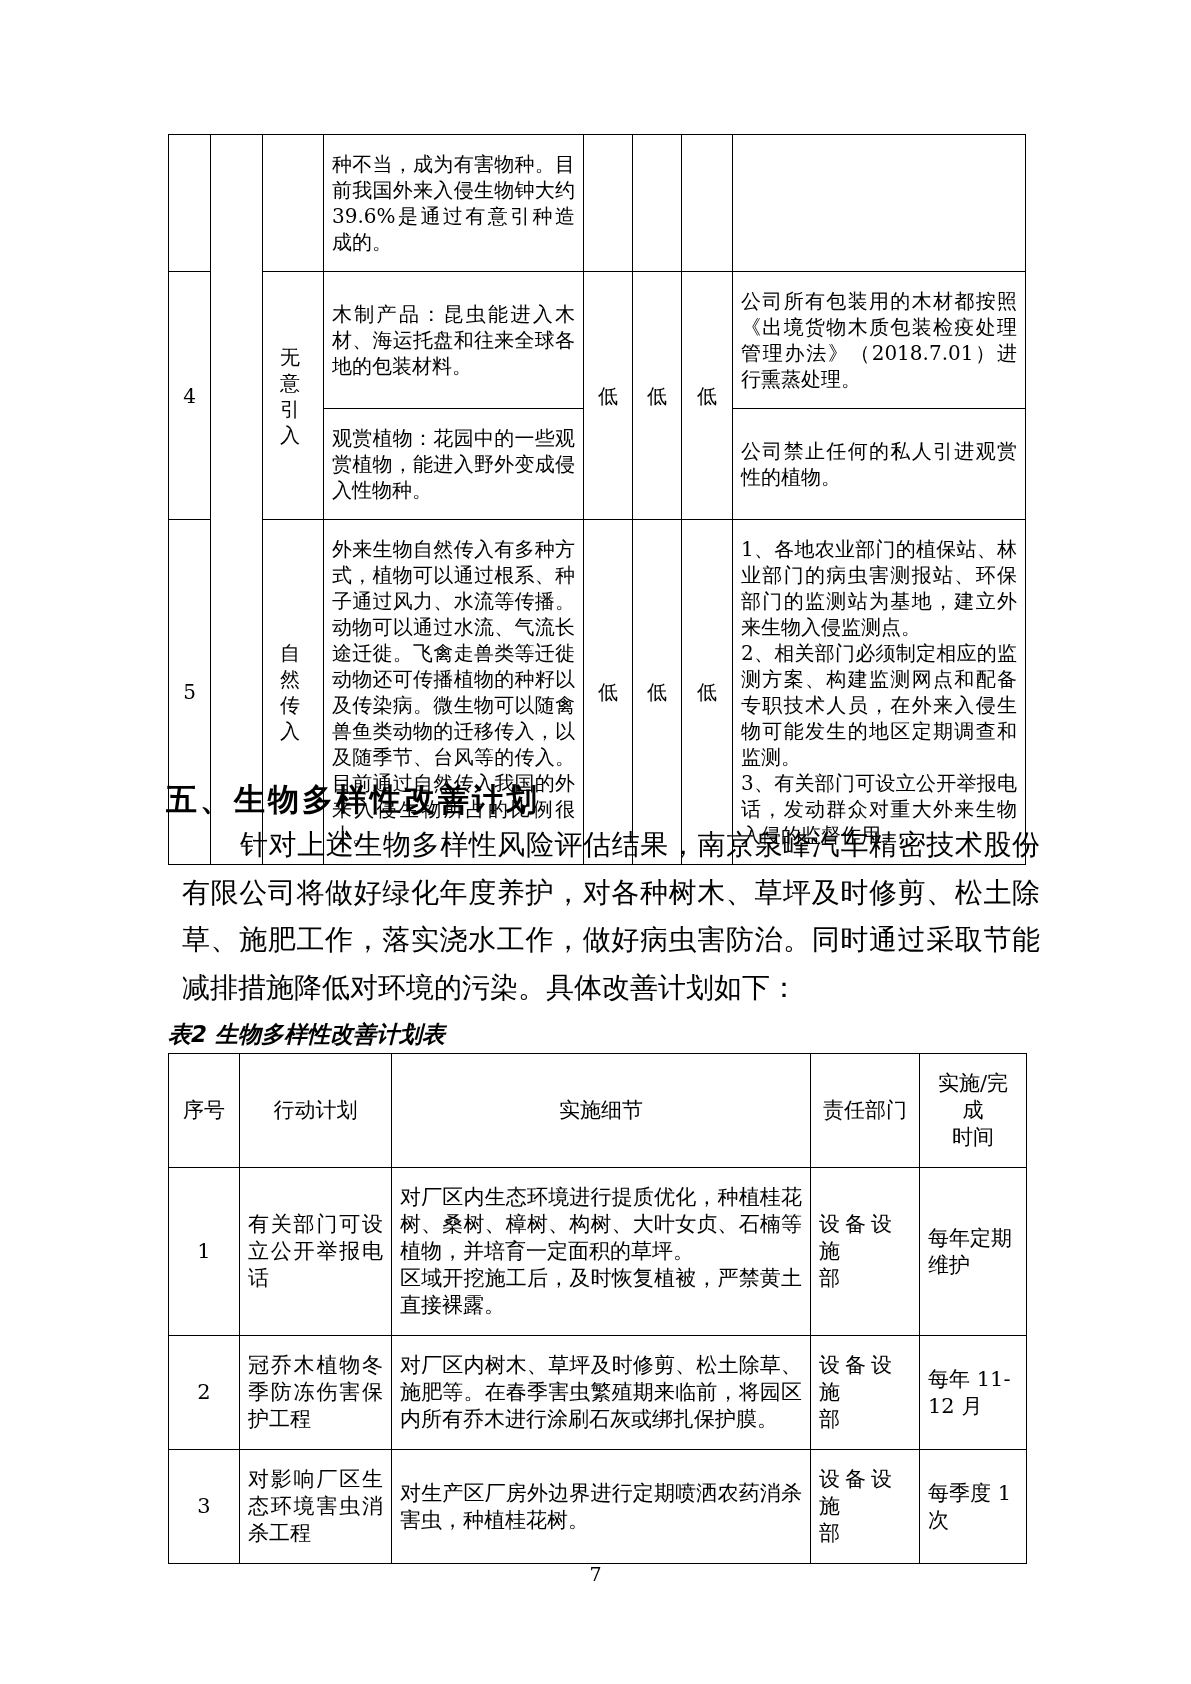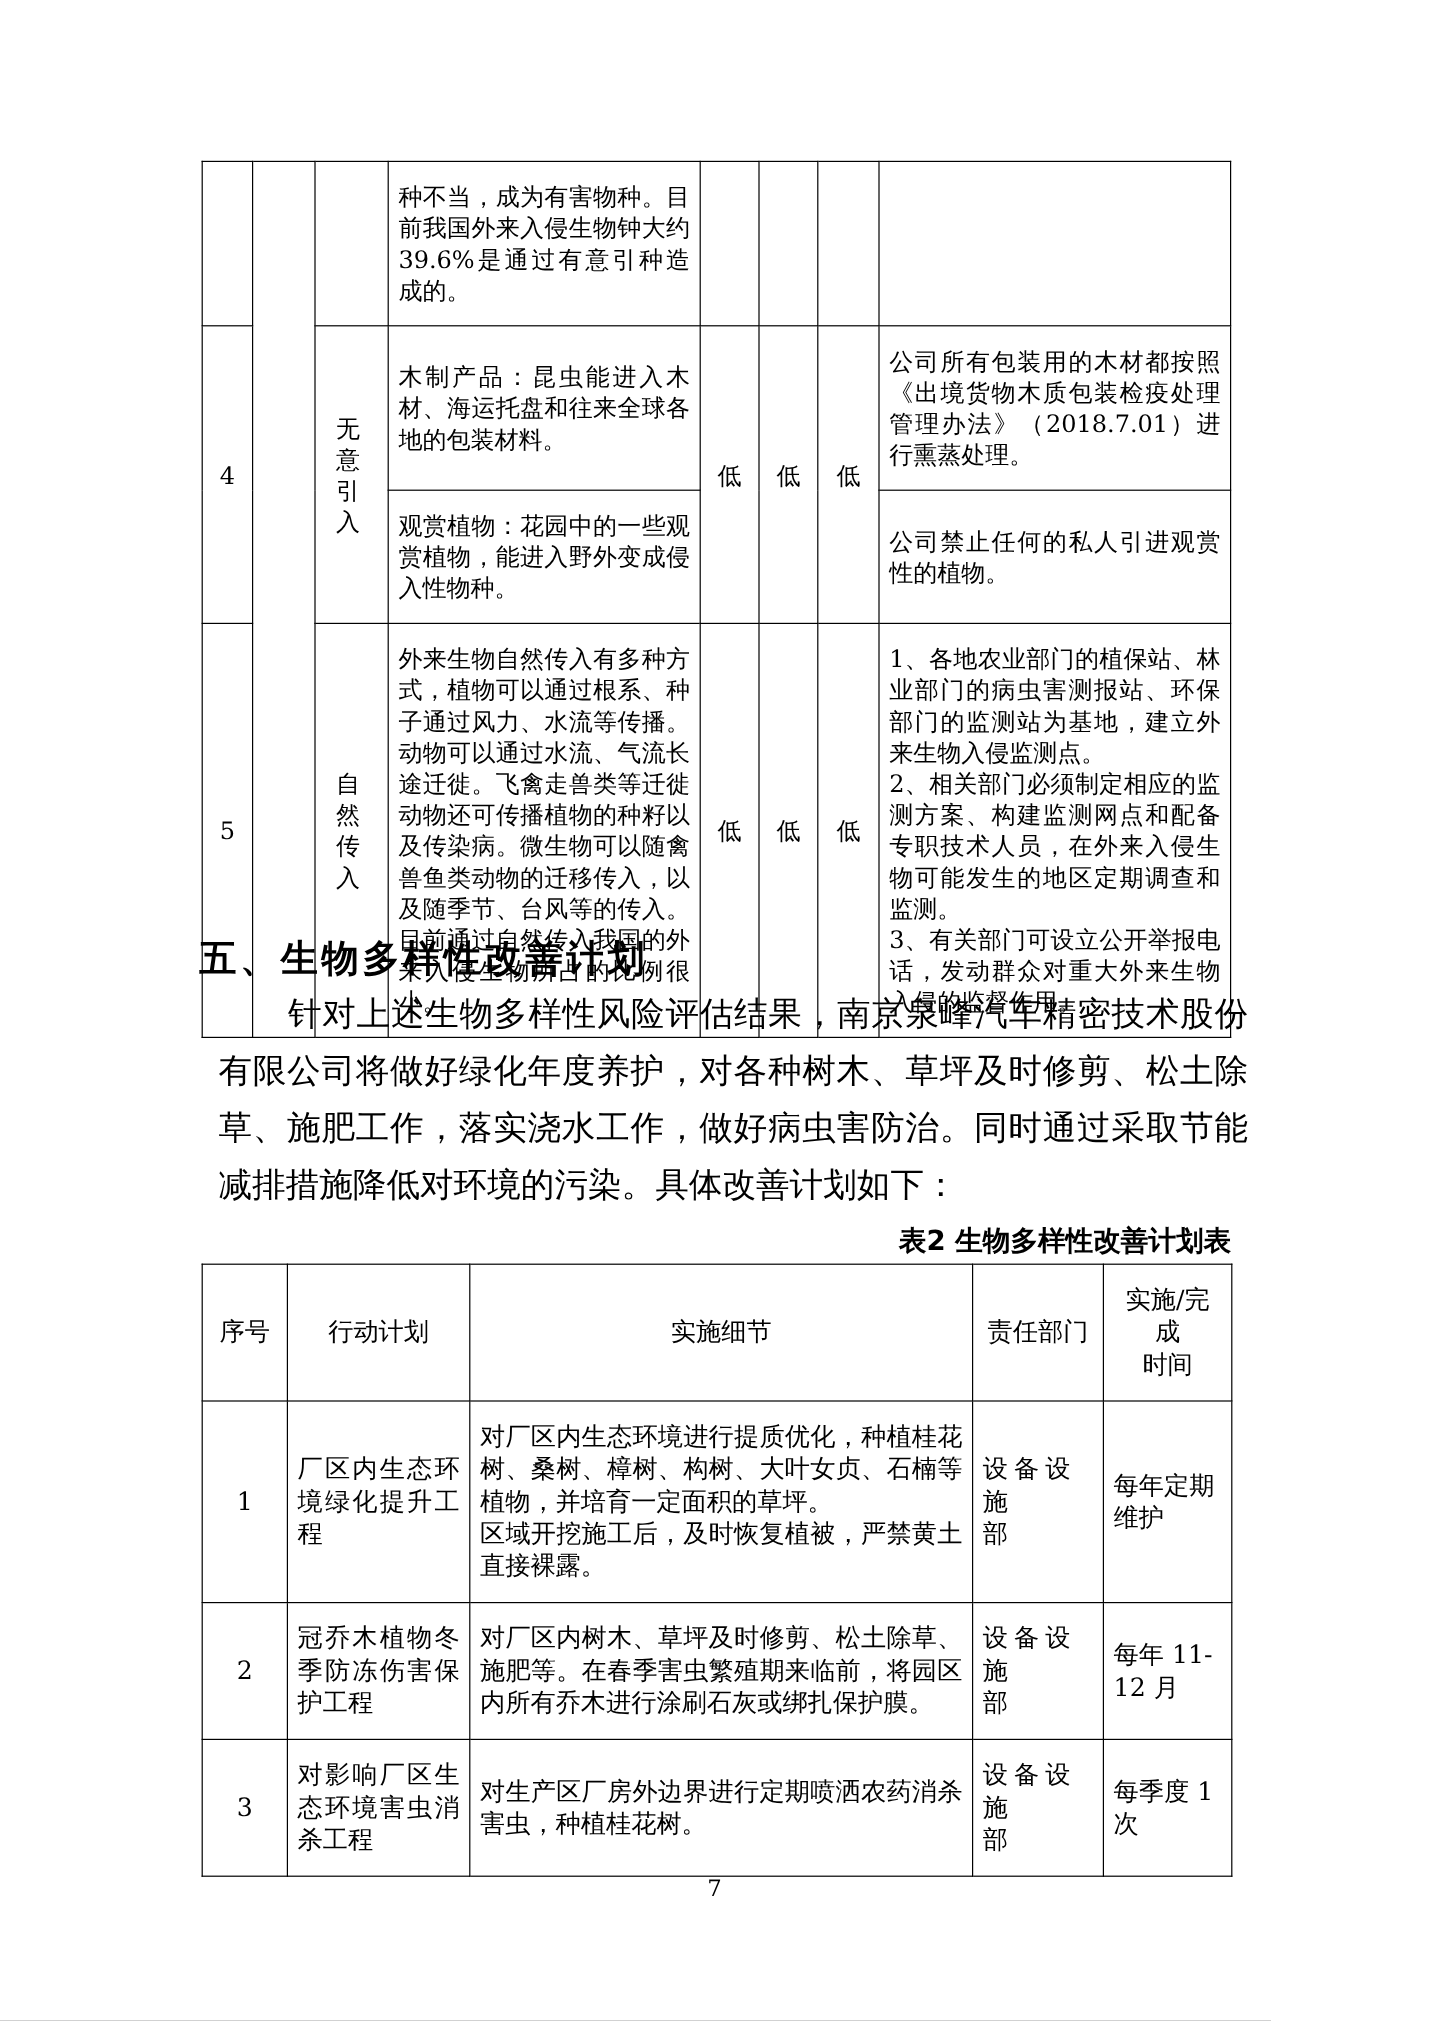--- a/index.html
+++ b/index.html
@@ -34,22 +34,22 @@
     font-family:"DejaVu Sans","Liberation Sans",sans-serif;
     font-weight:bold; font-size:31px; letter-spacing:3px; line-height:36px;
   }
   .para {
     position:absolute; left:182px; top:821px; width:858px;
     font-size:28px; line-height:47.5px;
     text-align:justify; text-justify:inter-character; text-indent:58px;
   }
   .caption {
     position:absolute; left:168px; top:1019px; width:858px;
-    text-align:right; font-family:"DejaVu Sans","Liberation Sans",sans-serif;
-    font-weight:bold; font-size:23px;
+    text-align:left; font-family:"DejaVu Sans","Liberation Sans",sans-serif;
+    font-weight:bold; font-size:23px;font-style:italic;
   }
   .pageno {
     position:absolute; left:0; top:1563px; width:100%;
     text-align:center; font-size:19px;
   }
 </style>
 </head>
 <body>
 
 <div class="page">
@@ -123,21 +123,21 @@
         <tr style="height:60px">
       <td class="c">序号</td>
       <td class="c">行动计划</td>
       <td class="c">实施细节</td>
       <td class="c">责任部门</td>
       <td class="c pre">实施/完成
 时间</td>
     </tr>
     <tr style="height:144px">
       <td class="c">1</td>
-      <td class="j">厂区内生态环境绿化提升工程</td>
+      <td class="j">有关部门可设立公开举报电话</td>
       <td class="j pre">对厂区内生态环境进行提质优化，种植桂花树、桑树、樟树、构树、大叶女贞、石楠等植物，并培育一定面积的草坪。
 区域开挖施工后，及时恢复植被，严禁黄土直接裸露。</td>
       <td class="pre sp2">设备设施
 部</td>
       <td class="pre">每年定期
 维护</td>
     </tr>
     <tr style="height:88px">
       <td class="c">2</td>
       <td class="j">冠乔木植物冬季防冻伤害保护工程</td>

